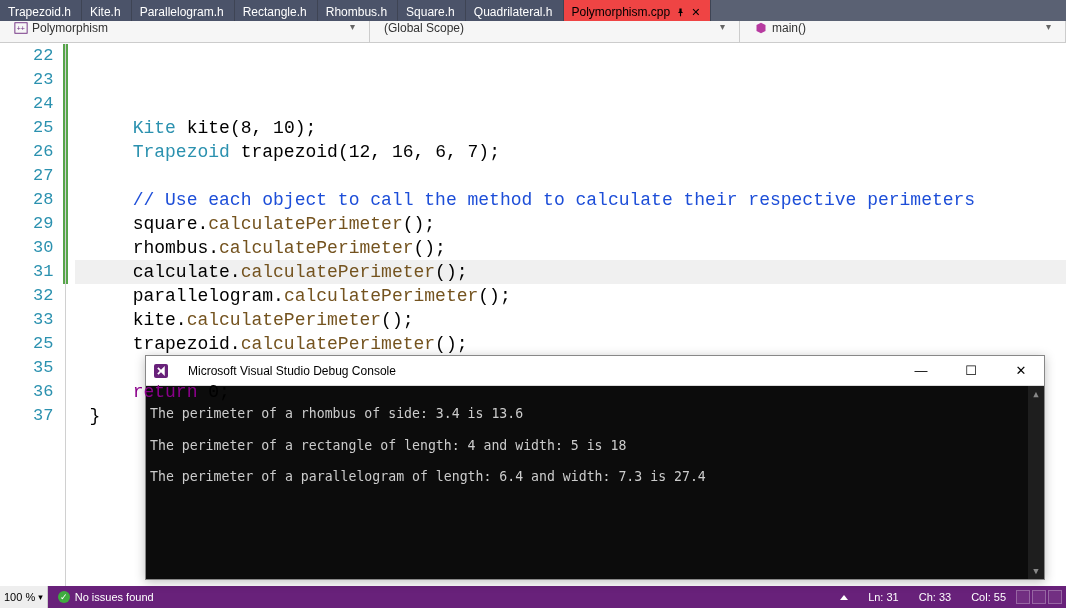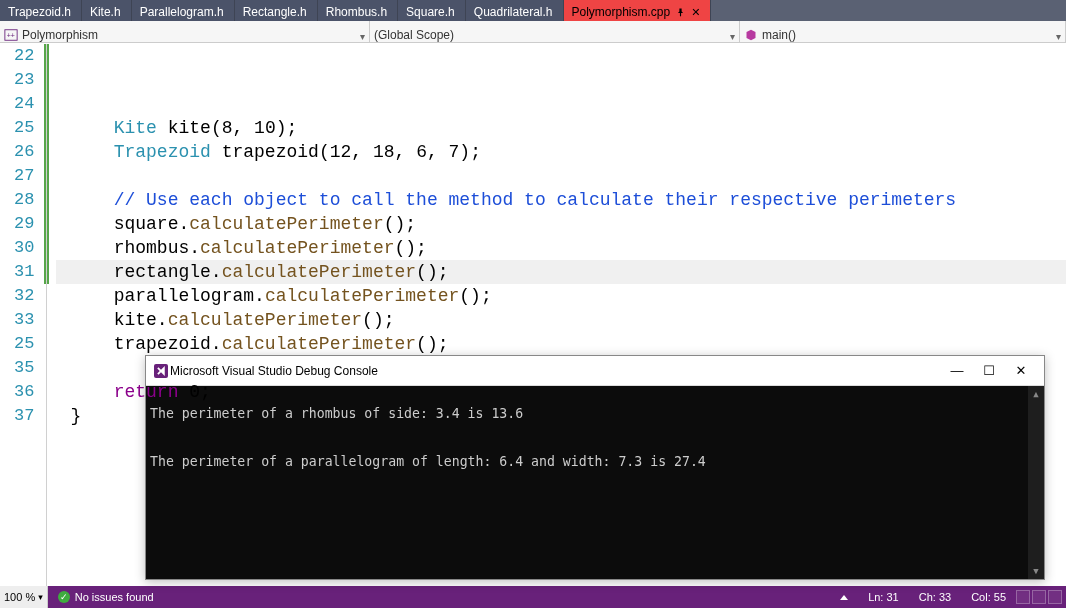--- a/index.html
+++ b/index.html
@@ -42,37 +42,38 @@
   .nav-bar {
     display: flex;
     height: 22px;
     border-bottom: 1px solid #ccc;
     background: #f6f6f6;
     font-size: 12px;
     align-items: stretch;
   }
   .nav-seg {
     display: flex;
-    align-items: flex-end;
-    padding: 0 4px;
+    align-items: flex-start;
+    padding: 0 14px;
     border-right: 1px solid #ccc;
     color: #333;
     gap: 4px;
   }
   .nav-seg.wide { flex: 1; }
   .nav-seg .chev { margin-left:auto; color:#666; font-size:10px;}
   .nav-seg .icon-box { width:14px;height:14px;display:flex;align-items:center;justify-content:center;}
   .editor {
     flex: 1;
     display: flex;
     overflow: hidden;
     font-family: Consolas, "Courier New", monospace;
     font-size: 18px;
     background: #fff;
     position: relative;
+    padding-left: 19px;
   }
   .gutter {
     background: #fff;
     color: #2b91af;
     text-align: right;
     padding: 1px 6px 0 14px;
     user-select: none;
     line-height: 24px;
     font-size: 17px;
   }
@@ -113,21 +114,21 @@
     border: 1px solid #888;
     box-shadow: 0 2px 10px rgba(0,0,0,0.25);
     font-family: "Segoe UI", sans-serif;
   }
   .console-title {
     height: 30px;
     display: flex;
     align-items: center;
     padding: 0 8px;
     font-size: 12px;
-    gap: 2px;
+    gap: 20px;
     background: #fff;
     border-bottom: 1px solid #ddd;
   }
   .console-title .spacer{flex:1;}
   .console-title .win-btn{ width:30px;text-align:center;cursor:pointer;font-size:13px;}
   .console-body {
     background:#0c0c0c;
     color:#ccc;
     font-family: Consolas, monospace;
     font-size: 13.2px;
@@ -234,26 +235,26 @@
       <div>36</div>
       <div>37</div>
   </div>
   <div class="cg-strip">
     <div class="cg-bar" style="top:1px;height:240px"></div>
   </div>
   <div class="codecol">
     <div class="collapse-line"></div>
     <div class="hl-line" style="top:217px"></div>
 <pre><span class="tk-punc">    </span><span class="tk-type">Kite</span> <span class="tk-ident">kite</span><span class="tk-punc">(</span><span class="tk-num">8</span><span class="tk-punc">, </span><span class="tk-num">10</span><span class="tk-punc">);</span>
-<span class="tk-punc">    </span><span class="tk-type">Trapezoid</span> <span class="tk-ident">trapezoid</span><span class="tk-punc">(</span><span class="tk-num">12</span><span class="tk-punc">, </span><span class="tk-num">18</span><span class="tk-punc">, </span><span class="tk-num">6</span><span class="tk-punc">, </span><span class="tk-num">7</span><span class="tk-punc">);</span>
+<span class="tk-punc">    </span><span class="tk-type">Trapezoid</span> <span class="tk-ident">trapezoid</span><span class="tk-punc">(</span><span class="tk-num">12</span><span class="tk-punc">, </span><span class="tk-num">16</span><span class="tk-punc">, </span><span class="tk-num">6</span><span class="tk-punc">, </span><span class="tk-num">7</span><span class="tk-punc">);</span>
 
 <span class="tk-punc">    </span><span class="tk-comment">// Use each object to call the method to calculate their respective perimeters</span>
 <span class="tk-punc">    </span><span class="tk-ident">square</span><span class="tk-punc">.</span><span class="tk-meth">calculatePerimeter</span><span class="tk-punc">();</span>
 <span class="tk-punc">    </span><span class="tk-ident">rhombus</span><span class="tk-punc">.</span><span class="tk-meth">calculatePerimeter</span><span class="tk-punc">();</span>
-<span class="tk-punc">    </span><span class="tk-ident">rectangle</span><span class="tk-punc">.</span><span class="tk-meth">calculatePerimeter</span><span class="tk-punc">();</span>
+<span class="tk-punc">    </span><span class="tk-ident">calculate</span><span class="tk-punc">.</span><span class="tk-meth">calculatePerimeter</span><span class="tk-punc">();</span>
 <span class="tk-punc">    </span><span class="tk-ident">parallelogram</span><span class="tk-punc">.</span><span class="tk-meth">calculatePerimeter</span><span class="tk-punc">();</span>
 <span class="tk-punc">    </span><span class="tk-ident">kite</span><span class="tk-punc">.</span><span class="tk-meth">calculatePerimeter</span><span class="tk-punc">();</span>
 <span class="tk-punc">    </span><span class="tk-ident">trapezoid</span><span class="tk-punc">.</span><span class="tk-meth">calculatePerimeter</span><span class="tk-punc">();</span>
 
 <span class="tk-punc">    </span><span class="tk-kw">return</span> <span class="tk-num">0</span><span class="tk-punc">;</span>
 <span class="tk-punc">}</span>
 
 
 </pre>
   </div>
@@ -269,20 +270,21 @@
     <span>Microsoft Visual Studio Debug Console</span>
     <span class="spacer"></span>
     <span class="win-btn">—</span>
     <span class="win-btn">☐</span>
     <span class="win-btn">✕</span>
   </div>
   <div class="console-body">
     <div class="gap"></div>
     <div class="cline">The perimeter of a rhombus of side: 3.4 is 13.6</div>
     <div class="gap"></div>
+    <div class="cline">The perimeter of a rectangle of length: 4 and width: 5 is 18</div>
     <div class="gap"></div>
     <div class="cline">The perimeter of a parallelogram of length: 6.4 and width: 7.3 is 27.4</div>
     <div class="gap"></div>
     <div class="gap"></div>
     <div class="console-scroll">
       <div class="up">▲</div>
       <div class="dn">▼</div>
     </div>
   </div>
 </div>

